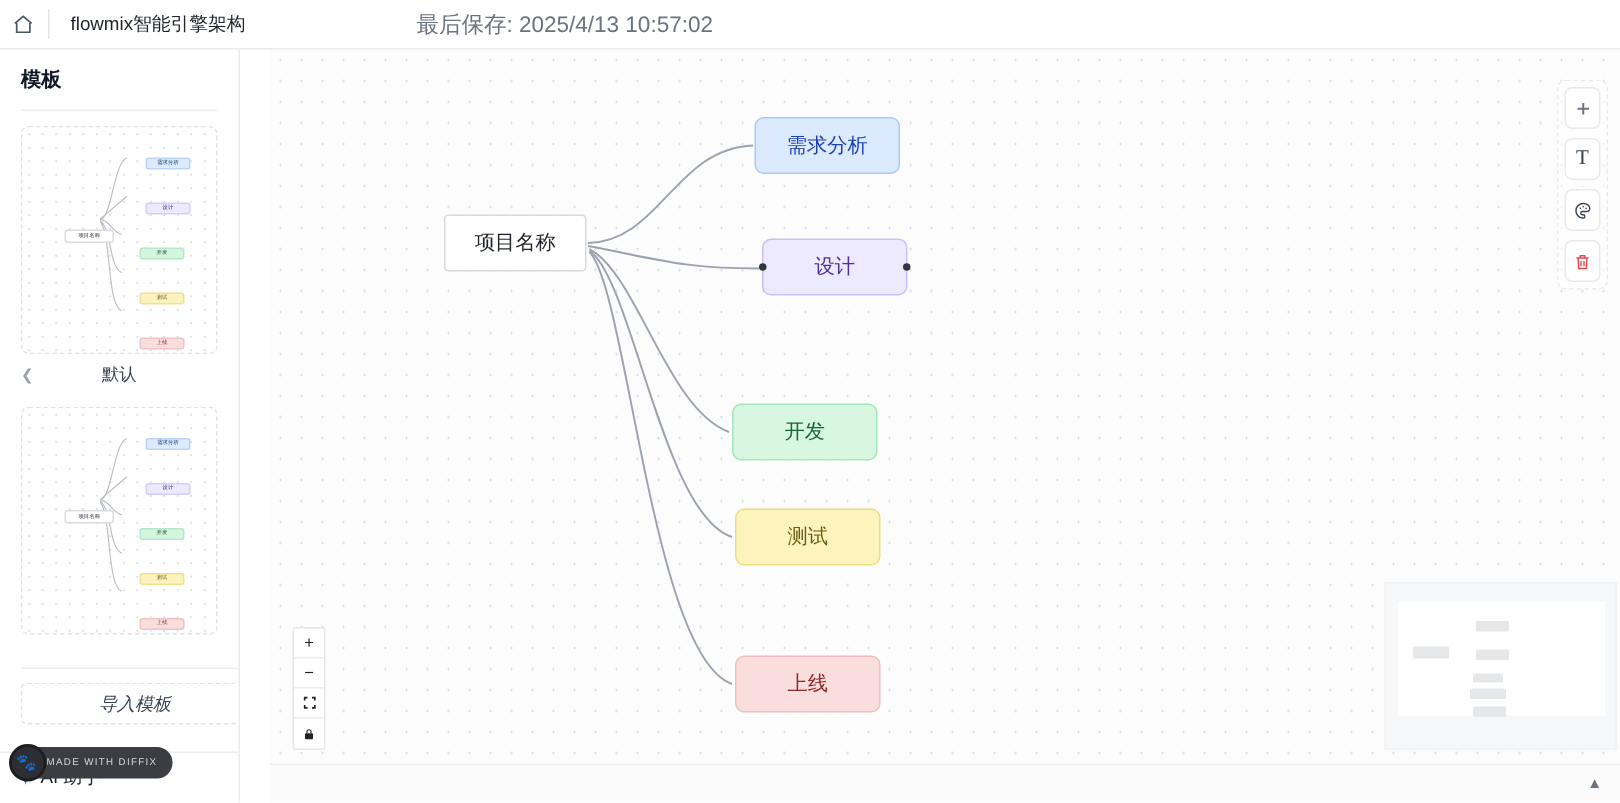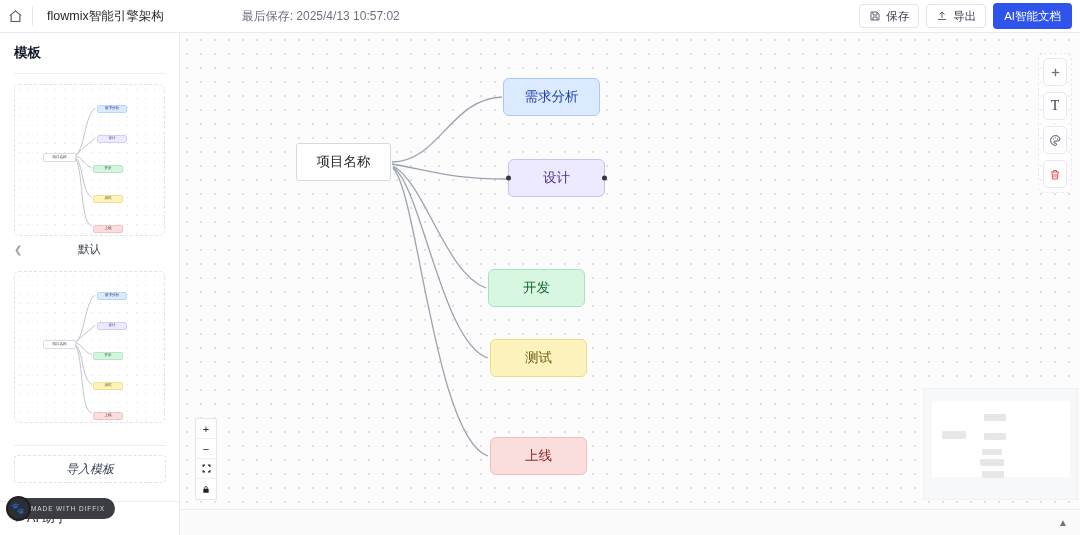--- a/index.html
+++ b/index.html
@@ -21,21 +21,21 @@
     width: 30px; height: 33px; display: flex; align-items: center; justify-content: center;
     cursor: pointer;
   }
   .divider-v { width: 1px; height: 20px; background: #e3e5e8; margin: 0 8px 0 2px; }
   .doc-title {
     font-size: 12.5px; color: #1f2328; white-space: nowrap;
     padding: 3px 6px; border-radius: 3px;
     cursor: text;
   }
   .saved-info {
-    font-size: 12px; color: #6b7280; margin-left: 72px; white-space: nowrap;
+    font-size: 15px; color: #6b7280; margin-left: 108px; white-space: nowrap;
   }
   .topbar-right {
     margin-left: auto; display: flex; align-items: center; gap: 7px; padding-right: 8px;
   }
   .btn-ghost {
     display: flex; align-items: center; gap: 5px;
     height: 24px; padding: 0 9px;
     border: 1px solid #e2e4e8; border-radius: 4px;
     background: #fff; color: #374151; font-size: 11.5px; cursor: pointer;
     white-space: nowrap;
@@ -43,21 +43,21 @@
   .btn-primary {
     display: flex; align-items: center; justify-content: center;
     height: 26px; padding: 0 11px;
     border-radius: 4px; background: #2f54eb; color: #fff;
     font-size: 11.5px; cursor: pointer; white-space: nowrap;
   }
   .ic { display: inline-flex; align-items: center; justify-content: center; }
 
   
   .sidebar {
-    position: absolute; left: 0; top: 33px; width: 180px; height: 502px;
+    position: absolute; left: 0; top: 33px; width: 160px; height: 502px;
     background: #ffffff; border-right: 1px solid #e8eaed;
     z-index: 20; overflow: hidden;
   }
   .sb-head {
     height: 40px; display: flex; align-items: center; padding: 0 14px;
     font-size: 13.5px; color: #111827; font-weight: 600;
   }
   .sb-rule { height: 1px; background: #eceef1; margin: 0 14px; }
   .tpl-card {
     margin: 10px 14px 0 14px; height: 152px;
@@ -210,45 +210,20 @@
         <svg width="15" height="15" viewBox="0 0 24 24" fill="none" stroke="#4b5563" stroke-width="1.8">
           <path d="M3 10.5 12 3l9 7.5"></path>
             <path d="M5 10v10h14V10"></path>
         </svg>
       </span>
     </div>
     <div class="divider-v"></div>
     <div class="doc-title">flowmix智能引擎架构</div>
     <div class="saved-info">最后保存: 2025/4/13 10:57:02</div>
 
-    <div class="topbar-right">
-      <div class="btn-ghost">
-        <span class="ic">
-          <svg width="12" height="12" viewBox="0 0 24 24" fill="none" stroke="#4b5563" stroke-width="1.8">
-            <path d="M4 4h12l4 4v12H4z"></path>
-              <path d="M8 4v6h8V4"></path>
-              <path d="M8 20v-6h8v6"></path>
-          </svg>
-        </span>
-        <span>保存</span>
-      </div>
-      <div class="btn-ghost">
-        <span class="ic">
-          <svg width="12" height="12" viewBox="0 0 24 24" fill="none" stroke="#4b5563" stroke-width="1.8">
-            <path d="M12 16V4"></path>
-              <path d="M7 9l5-5 5 5"></path>
-              <path d="M4 19h16"></path>
-          </svg>
-        </span>
-        <span>导出</span>
-      </div>
-      <div class="btn-primary">
-        <span>AI智能文档</span>
-      </div>
-    </div>
   </div>
 
   <div class="sidebar">
     <div class="sb-head">模板</div>
     <div class="sb-rule"></div>
 
     <div class="tpl-card">
       <div class="dots-bg"></div>
       <svg class="mini" viewBox="0 0 152 152">
         <path d="M61 72 C70 72 72 26 82 24" stroke="#b9bdc3" fill="none" stroke-width="0.9"></path>

